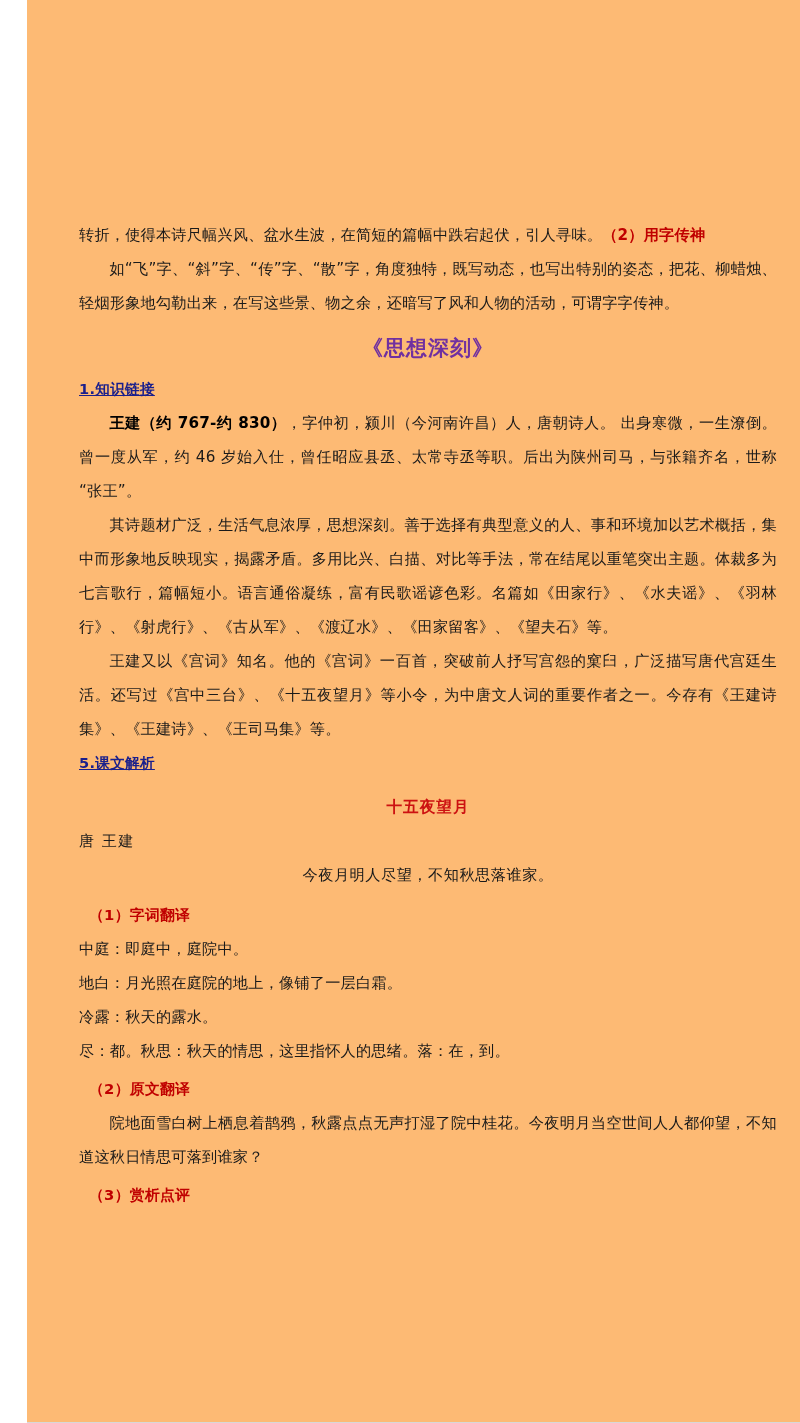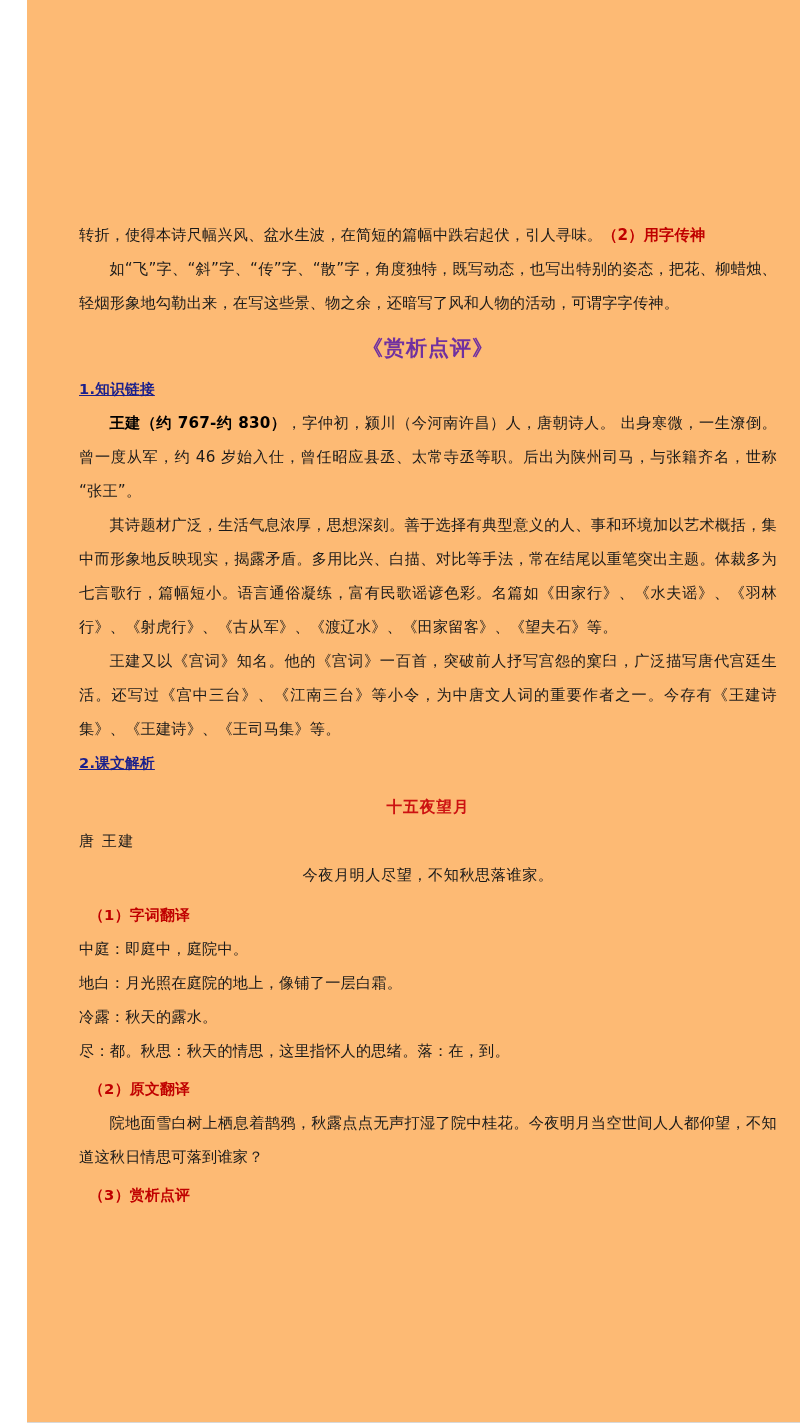--- a/index.html
+++ b/index.html
@@ -131,31 +131,31 @@
 </head>
 <body>
 
 <div class="page">
   <div class="content">
 
     <p class="para noindent"><span>转折，使得本诗尺幅兴风、盆水生波，在简短的篇幅中跌宕起伏，引人寻味。</span><span class="red-bold">（2）用字传神</span></p>
 
     <p class="para indent">如“飞”字、“斜”字、“传”字、“散”字，角度独特，既写动态，也写出特别的姿态，把花、柳蜡烛、轻烟形象地勾勒出来，在写这些景、物之余，还暗写了风和人物的活动，可谓字字传神。</p>
 
-    <div class="work-title">《赏析点评》</div>
+    <div class="work-title">《思想深刻》</div>
 
     <div class="sec-head">1.知识链接</div>
 
     <p class="para indent"><span class="bold">王建（约 767-约 830）</span><span>，字仲初，颍川（今河南许昌）人，唐朝诗人。 出身寒微，一生潦倒。曾一度从军，约 46 岁始入仕，曾任昭应县丞、太常寺丞等职。后出为陕州司马，与张籍齐名，世称“张王”。</span></p>
 
     <p class="para indent">其诗题材广泛，生活气息浓厚，思想深刻。善于选择有典型意义的人、事和环境加以艺术概括，集中而形象地反映现实，揭露矛盾。多用比兴、白描、对比等手法，常在结尾以重笔突出主题。体裁多为七言歌行，篇幅短小。语言通俗凝练，富有民歌谣谚色彩。名篇如《田家行》、《水夫谣》、《羽林行》、《射虎行》、《古从军》、《渡辽水》、《田家留客》、《望夫石》等。</p>
 
-    <p class="para indent">王建又以《宫词》知名。他的《宫词》一百首，突破前人抒写宫怨的窠臼，广泛描写唐代宫廷生活。还写过《宫中三台》、《江南三台》等小令，为中唐文人词的重要作者之一。今存有《王建诗集》、《王建诗》、《王司马集》等。</p>
+    <p class="para indent">王建又以《宫词》知名。他的《宫词》一百首，突破前人抒写宫怨的窠臼，广泛描写唐代宫廷生活。还写过《宫中三台》、《十五夜望月》等小令，为中唐文人词的重要作者之一。今存有《王建诗集》、《王建诗》、《王司马集》等。</p>
 
-    <div class="sec-head">2.课文解析</div>
+    <div class="sec-head">5.课文解析</div>
 
     <div class="poem">
       <div class="poem-title">十五夜望月</div>
       <div class="poem-author">唐 王建</div>
       <div class="poem-line">今夜月明人尽望，不知秋思落谁家。</div>
     </div>
 
     <div class="sub-head">（1）字词翻译</div>
     <p class="gloss">中庭：即庭中，庭院中。</p>
     <p class="gloss">地白：月光照在庭院的地上，像铺了一层白霜。</p>

